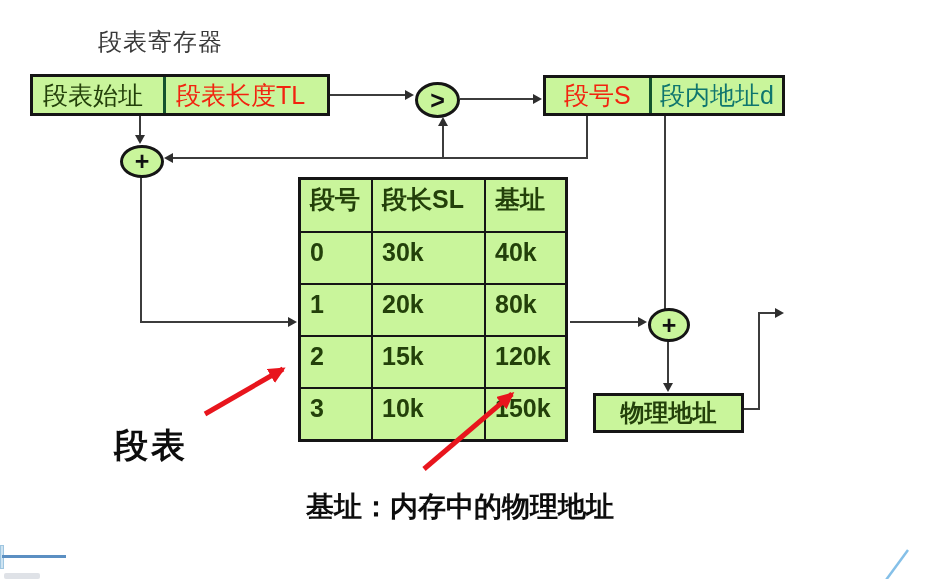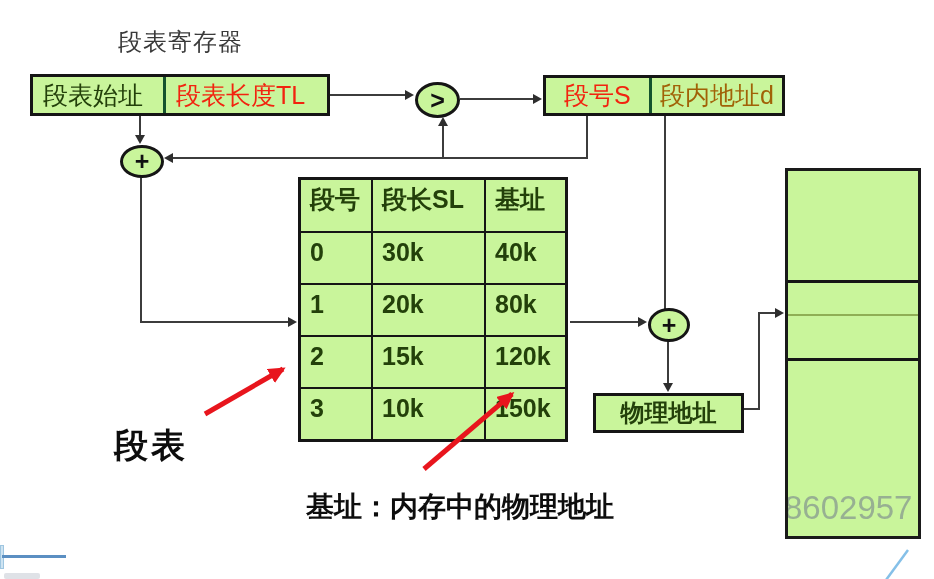--- a/index.html
+++ b/index.html
@@ -2,34 +2,34 @@
 <html><head>
 <meta charset="utf-8">
 <style>
   html,body{margin:0;padding:0;background:#ffffff;}
   .canvas{
     position:relative;width:934px;height:579px;background:#ffffff;
     font-family:"Liberation Sans","DejaVu Sans",sans-serif;overflow:hidden;
   }
   .title{
     position:absolute;font-size:24px;color:#3a3a3a;letter-spacing:1px;
-    text-align:center;white-space:nowrap;
+    white-space:nowrap;
   }
   .gbox{
     position:absolute;background:#c9f59b;border:3px solid #151515;
     box-sizing:border-box;display:flex;align-items:stretch;
   }
   .gcell{
     display:flex;align-items:center;padding-left:10px;font-size:25px;
     font-weight:400;white-space:nowrap;box-sizing:border-box;
   }
   .gcell.sep{border-left:3px solid #14532d;}
   .txt-darkgreen{color:#23400a;}
   .txt-red{color:#f2230f;}
-  .txt-blue{color:#a16207;}
+  .txt-blue{color:#0f766e;}
   .op{
     position:absolute;background:#c9f59b;border:3px solid #151515;border-radius:50%;
     display:flex;align-items:center;justify-content:center;
     font-size:25px;font-weight:700;color:#111;box-sizing:border-box;line-height:1;
   }
   .ln{position:absolute;background:#3c3c3c;}
   .ah{position:absolute;width:0;height:0;border-style:solid;}
   .ah.r{border-width:5px 0 5px 9px;border-color:transparent transparent transparent #2e2e2e;}
   .ah.l{border-width:5px 9px 5px 0;border-color:transparent #2e2e2e transparent transparent;}
   .ah.d{border-width:9px 5px 0 5px;border-color:#2e2e2e transparent transparent transparent;}
@@ -157,26 +157,20 @@
         <td class="txt-blue">10k</td>
         <td>150k</td>
       </tr>
     </tbody>
   </table>
 
   <div class="gbox" style="left:593px;top:393px;width:151px;height:40px;align-items:center;justify-content:center;">
     <span class="txt-darkgreen" style="font-size:24px;font-weight:600;">物理地址</span>
   </div>
 
-  <div class="memory">
-    <div class="mdiv" style="top:109px;height:3px;"></div>
-    <div class="mdiv light" style="top:143px;height:2px;"></div>
-    <div class="mdiv" style="top:187px;height:3px;"></div>
-    <div class="watermark">8602957</div>
-  </div>
 
   <div class="caption">段表</div>
   <div class="note">基址：内存中的物理地址</div>
 
   <svg class="svg-overlay" width="934" height="579" viewBox="0 0 934 579">
     <defs>
       <marker id="redhead" markerUnits="userSpaceOnUse" markerWidth="20" markerHeight="18" refX="14" refY="8" orient="auto">
         <path d="M0,0 L17,8 L0,16 Z" fill="#e8151d"></path>
       </marker>
     </defs>

